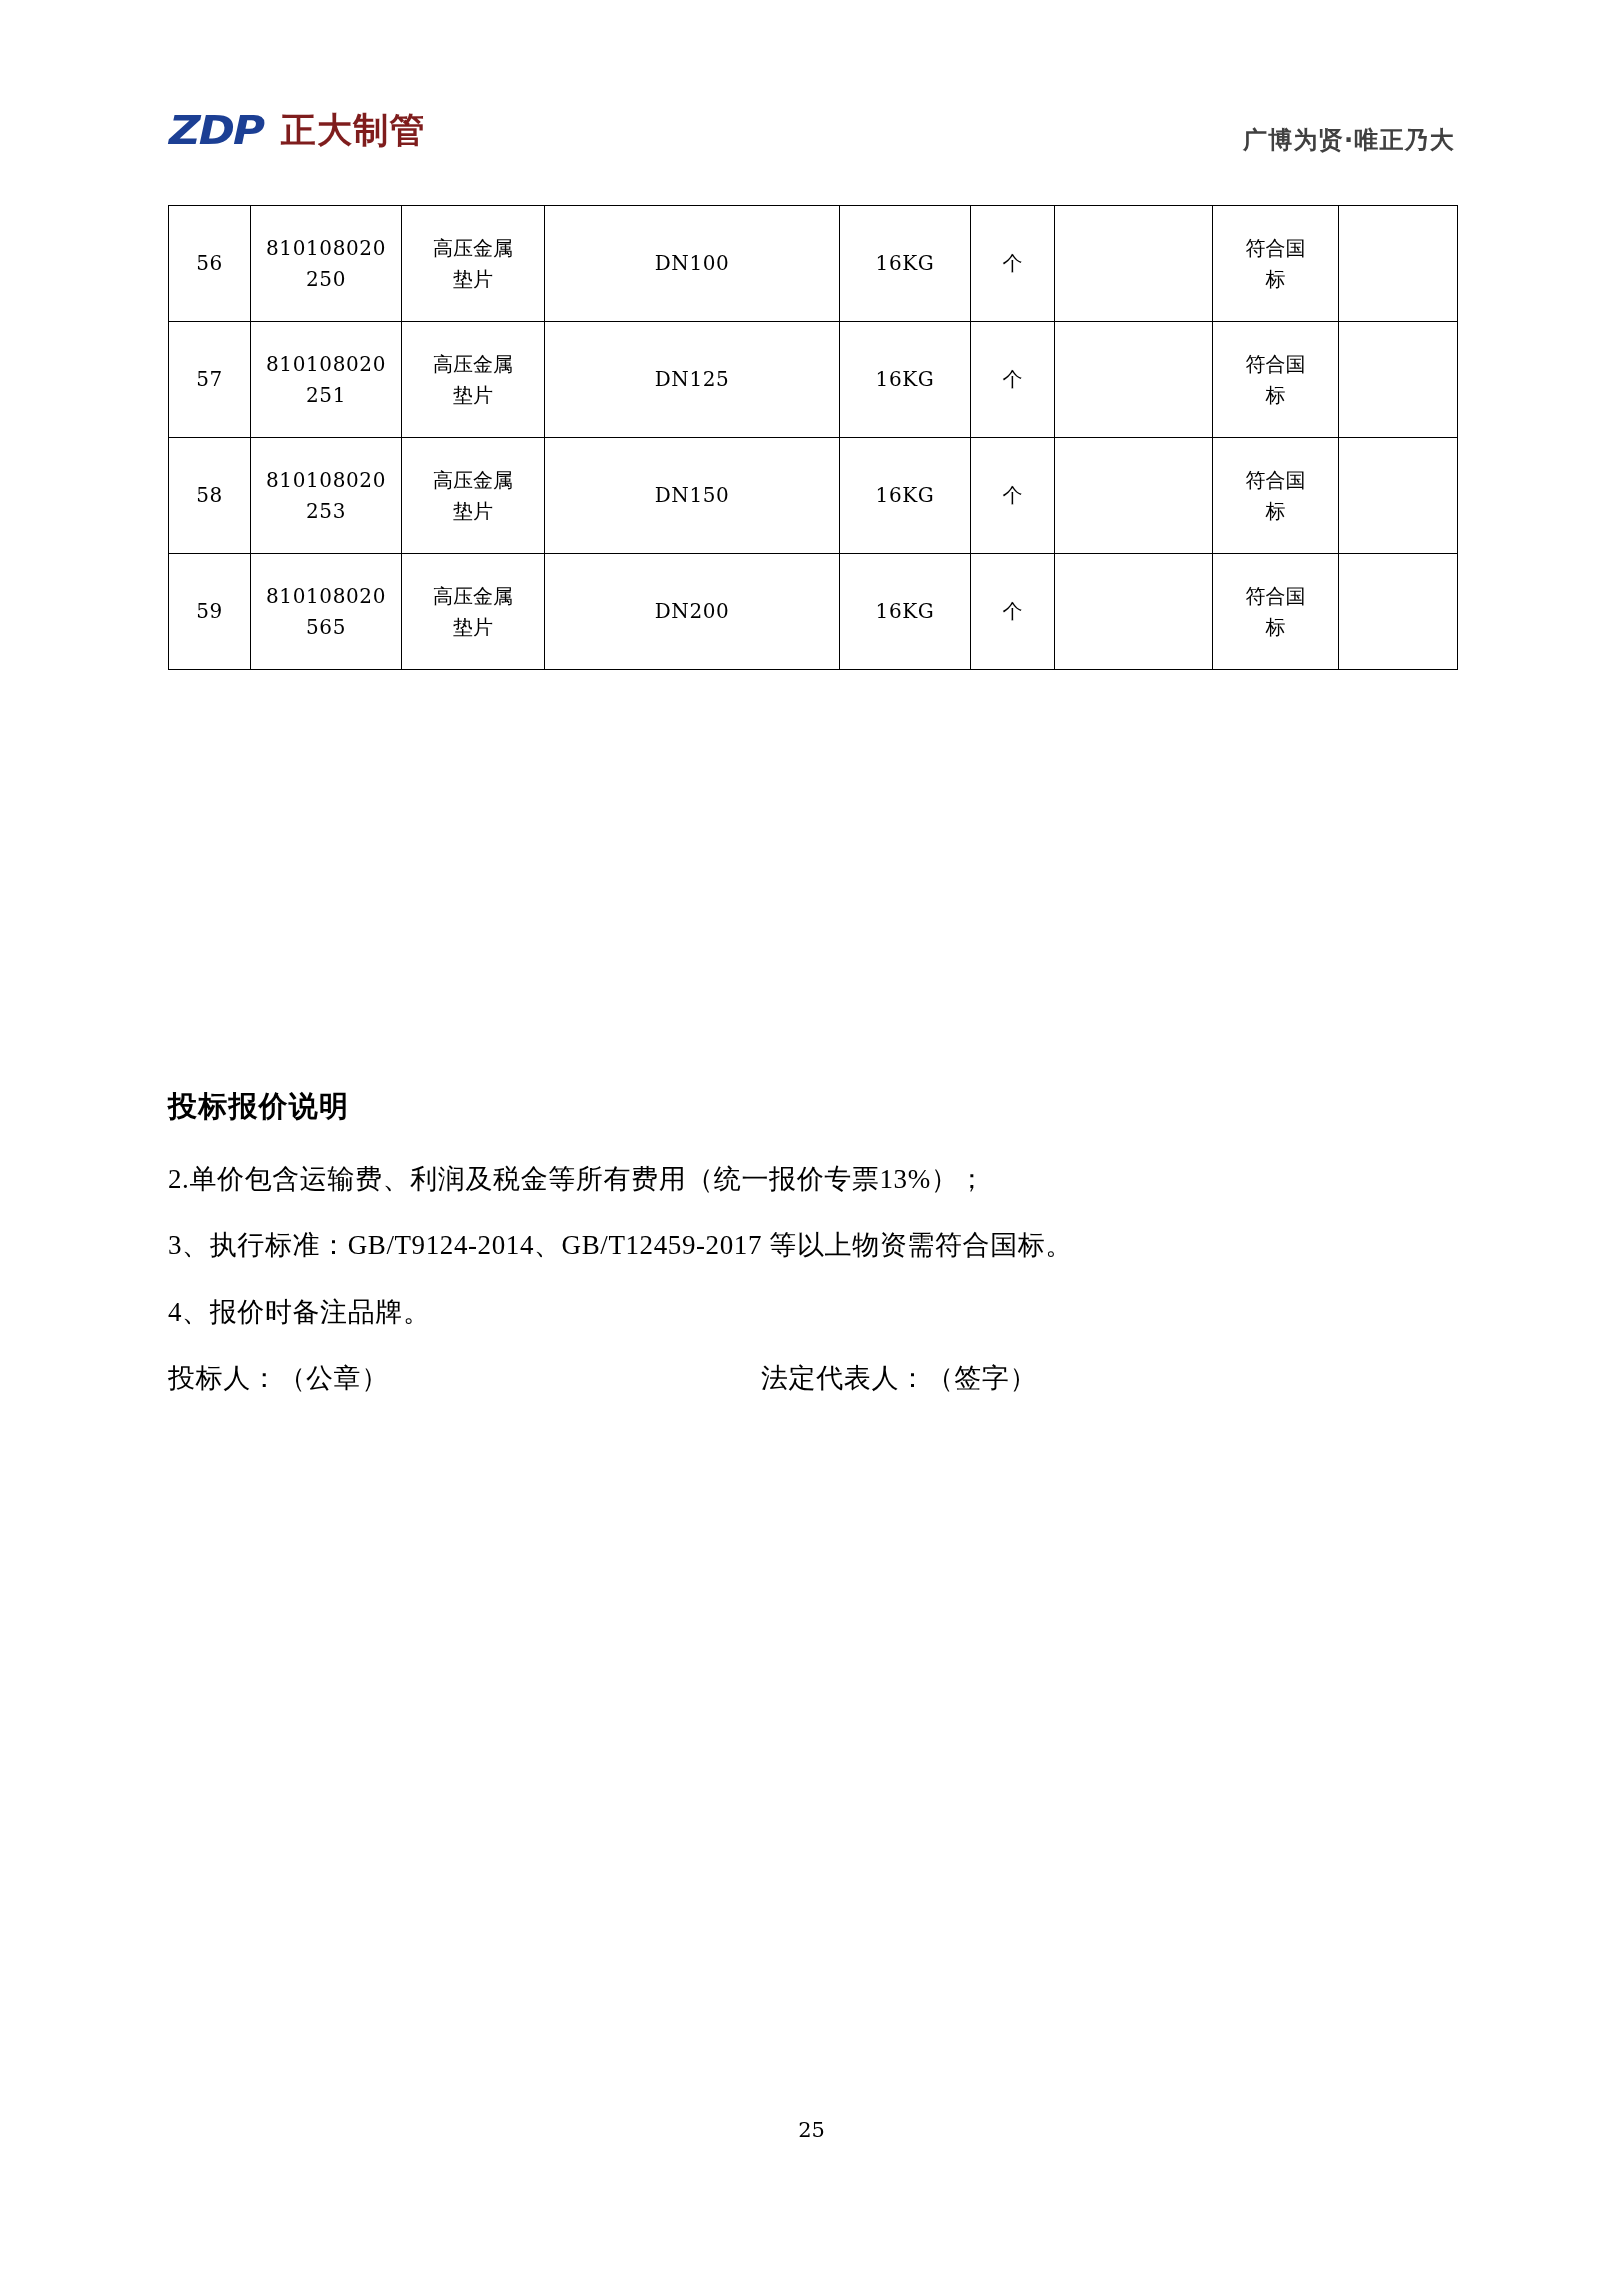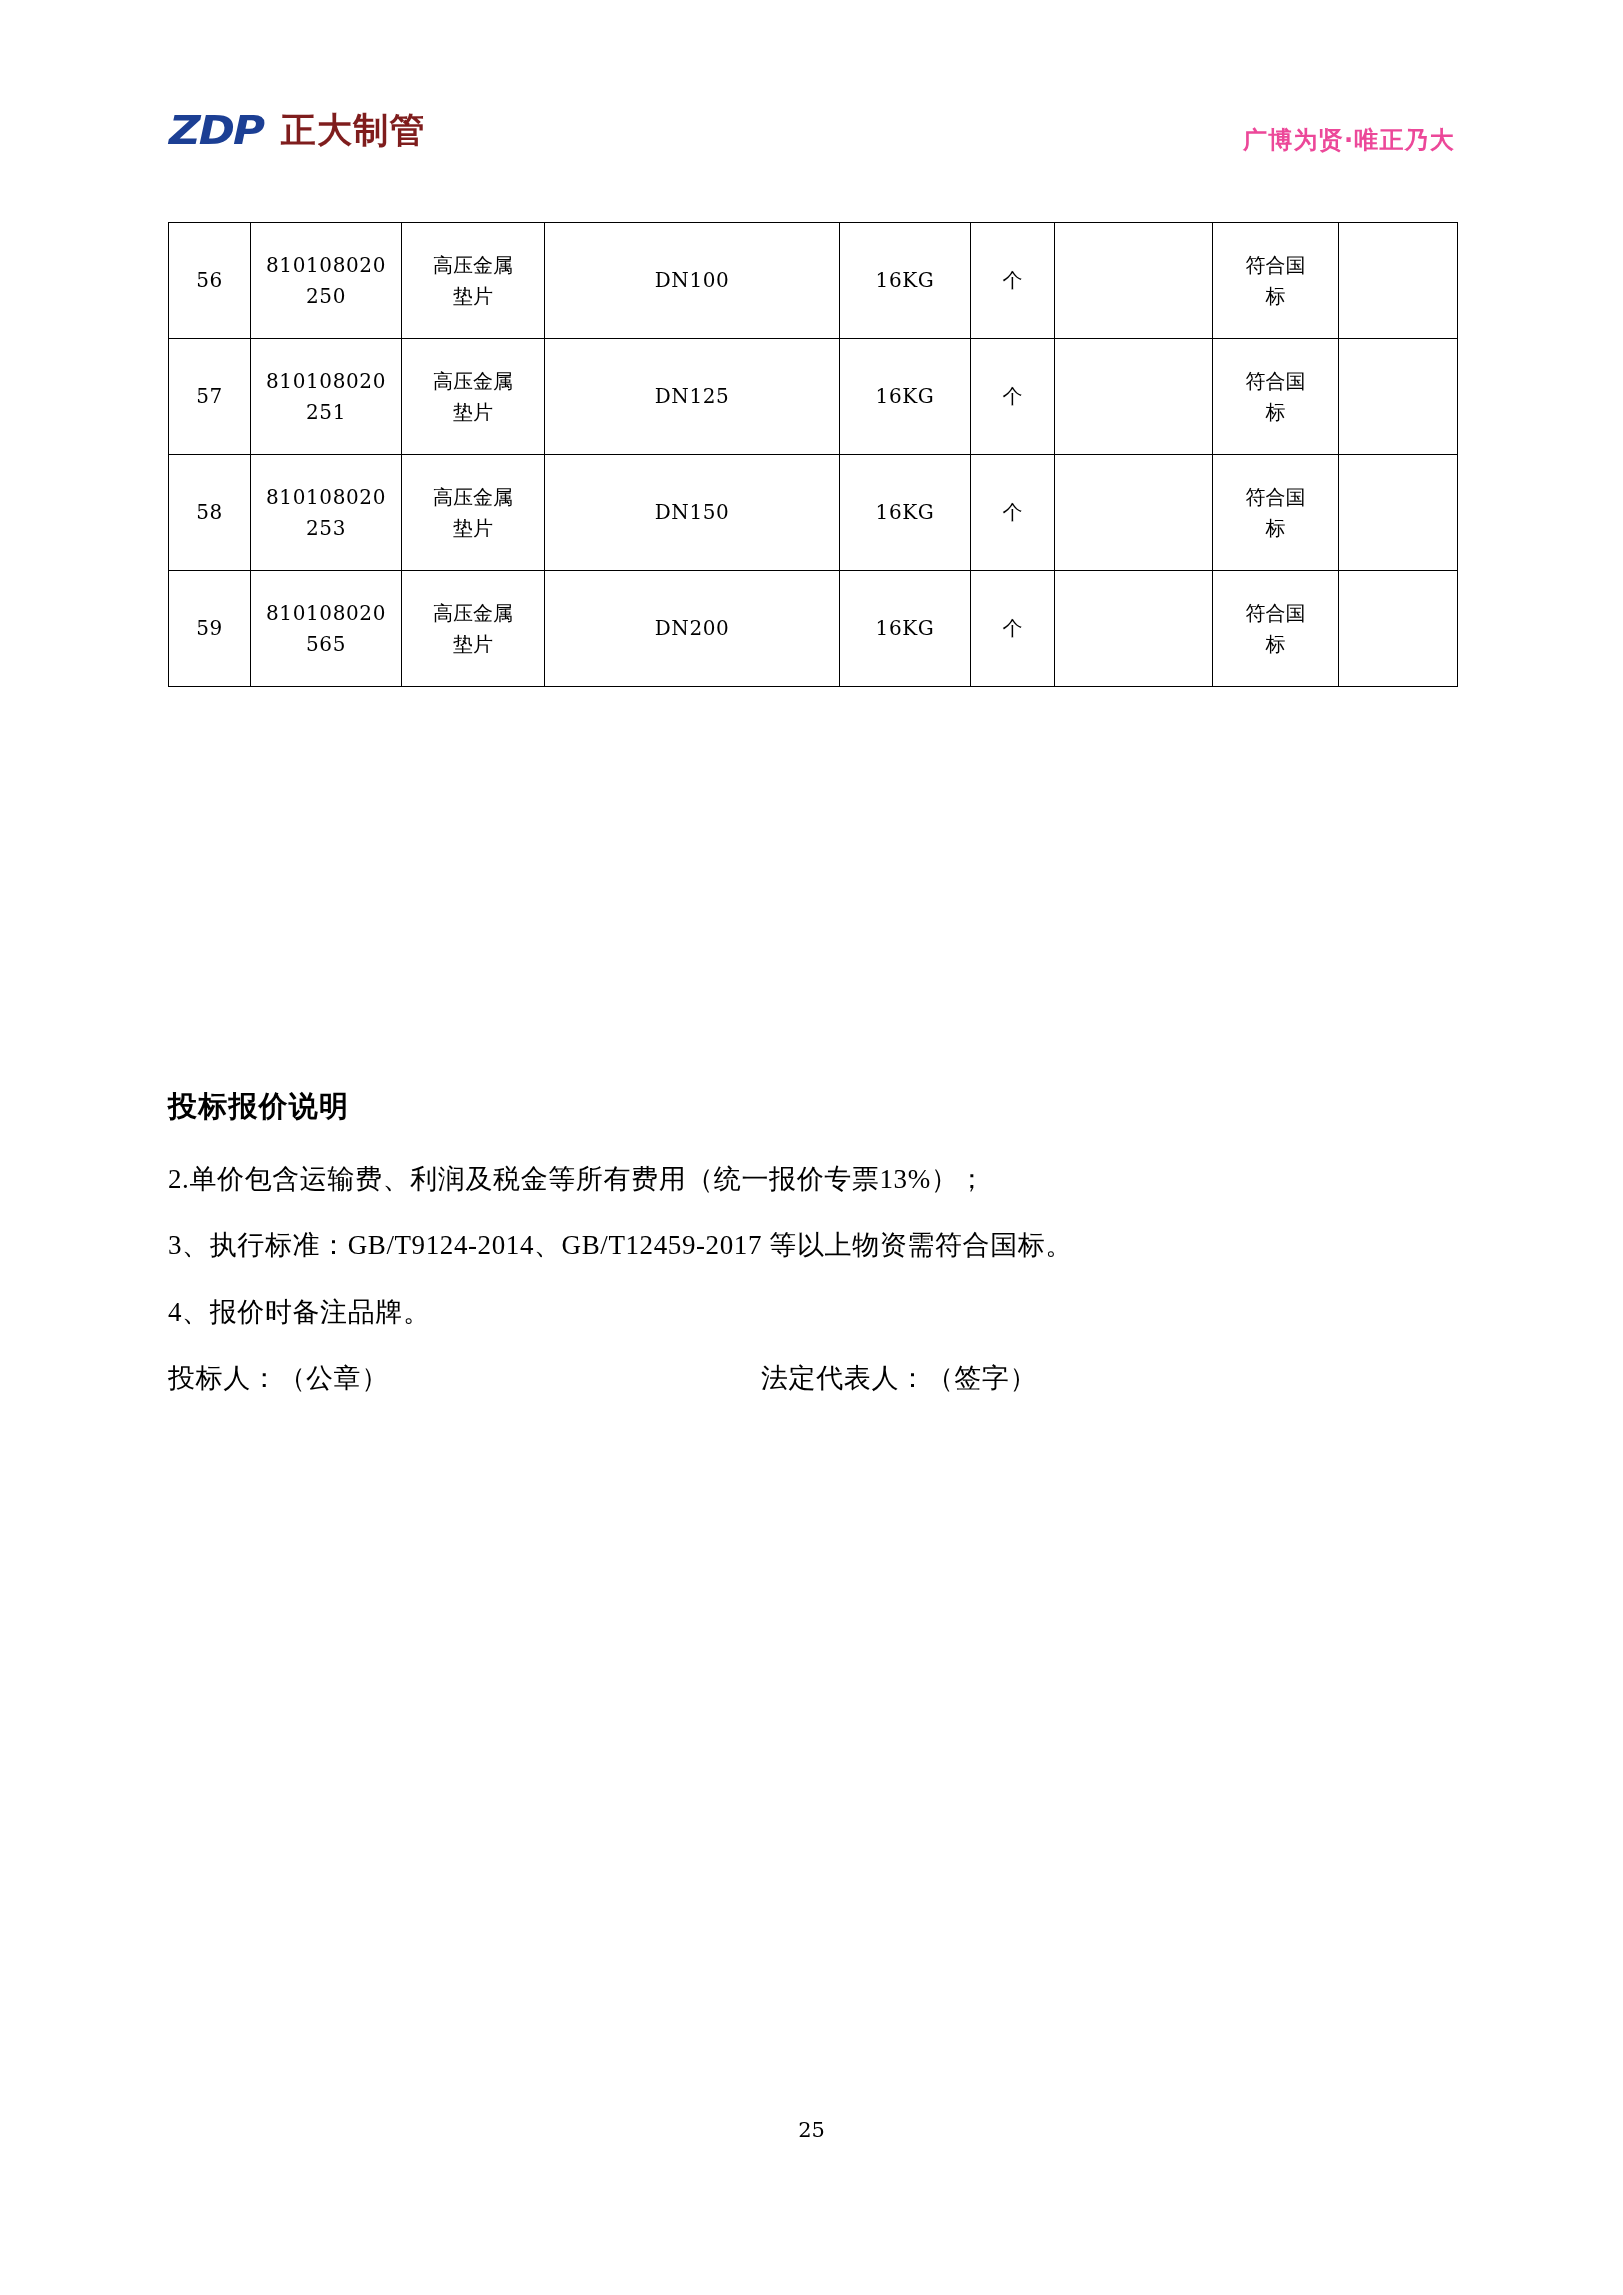--- a/index.html
+++ b/index.html
@@ -57,29 +57,29 @@
     letter-spacing: 1.2px;
     line-height: 1;
   }
   .slogan {
     position: absolute;
     right: 0;
     top: 13px;
     font-family: "DejaVu Sans", sans-serif;
     font-weight: bold;
     font-size: 24px;
-    color: #ec4899;
+    color: #404040;
     letter-spacing: 1.2px;
     white-space: nowrap;
   }
   
   .tbl {
     position: absolute;
     left: 168px;
-    top: 222px;
+    top: 205px;
     border-collapse: collapse;
     table-layout: fixed;
     width: 1288px;
     padding-left: 12px;
   }
   .tbl td {
     border: 1.2px solid #000000;
     text-align: center;
     vertical-align: middle;
     font-family: "DejaVu Serif", serif;

